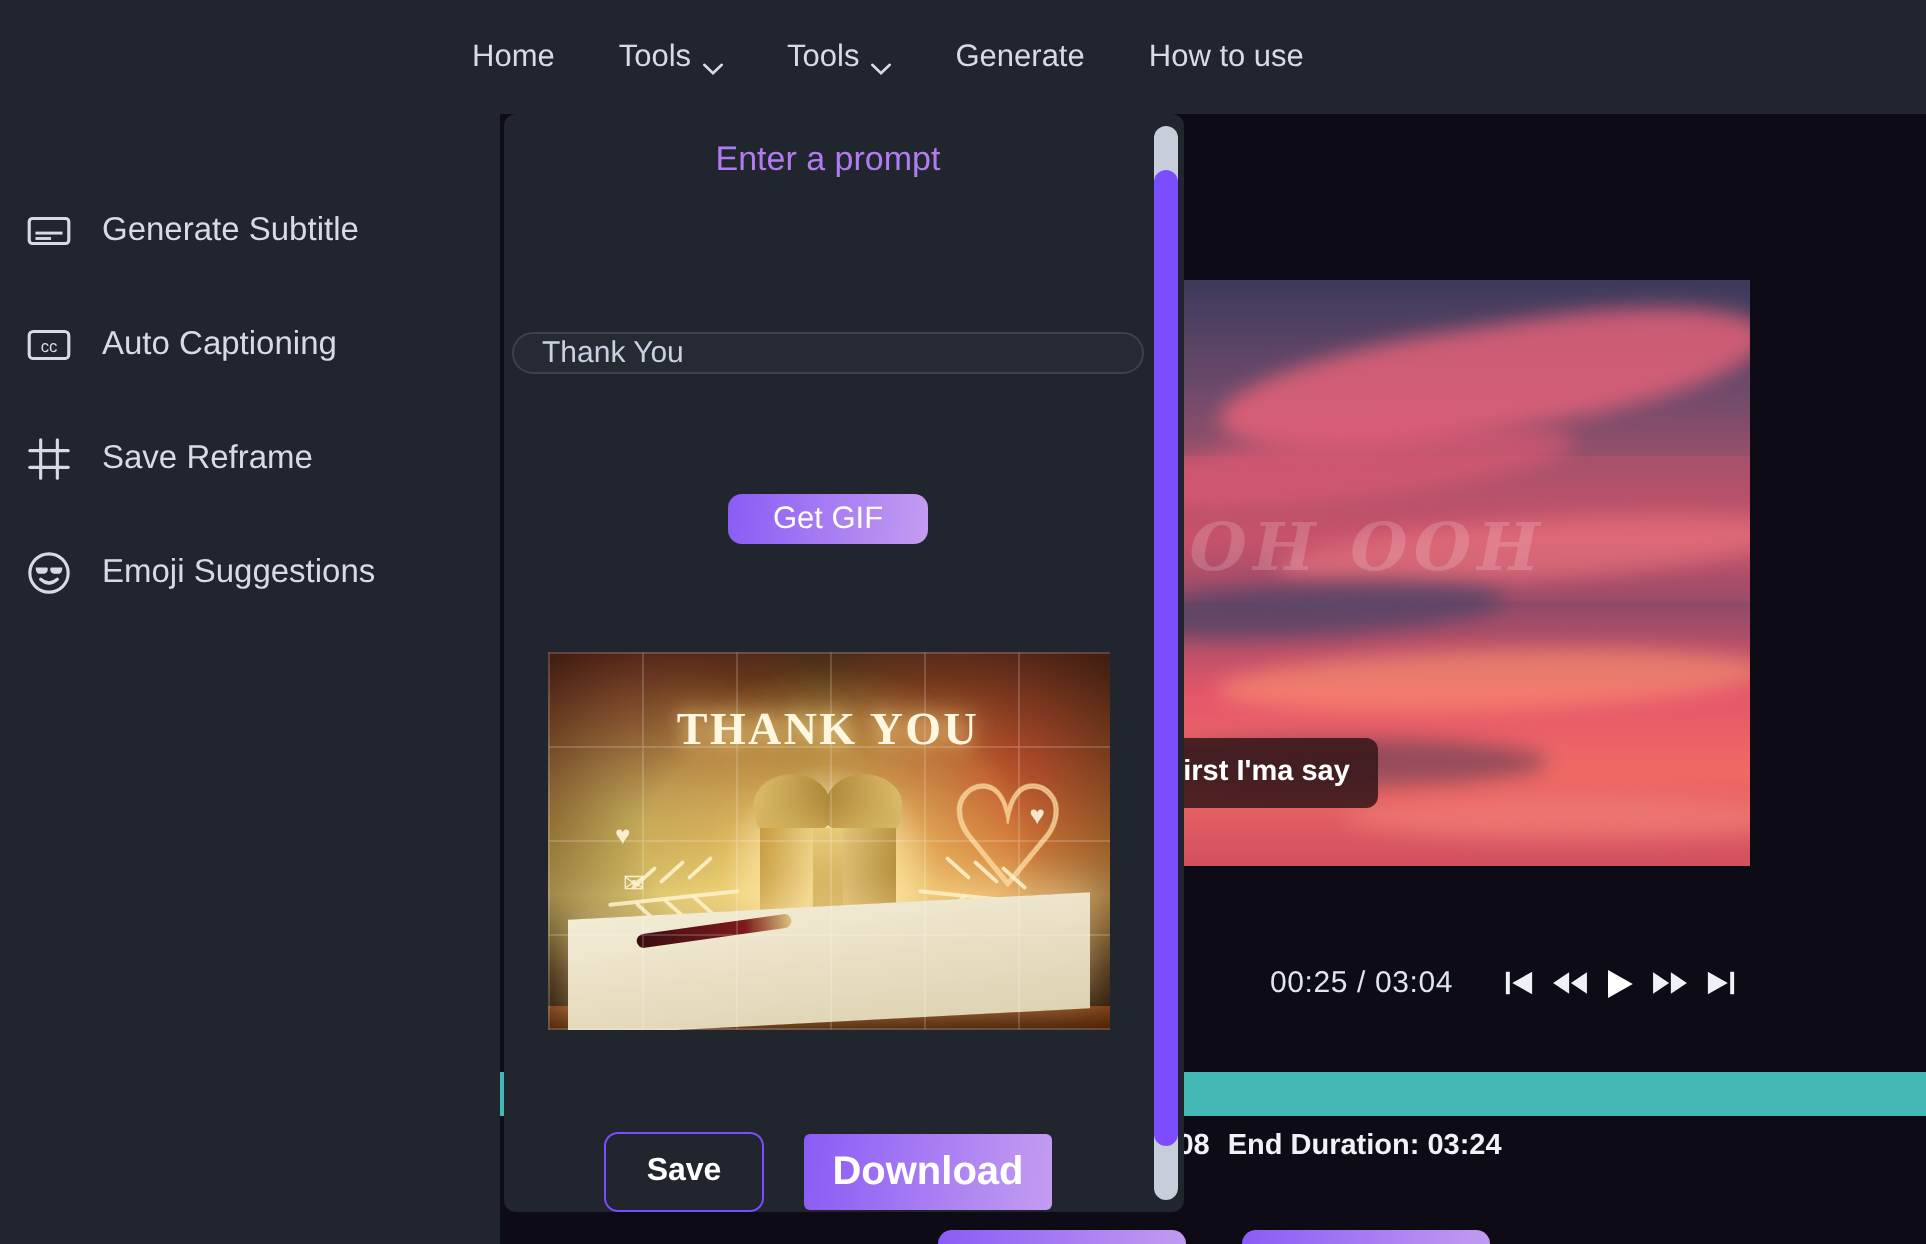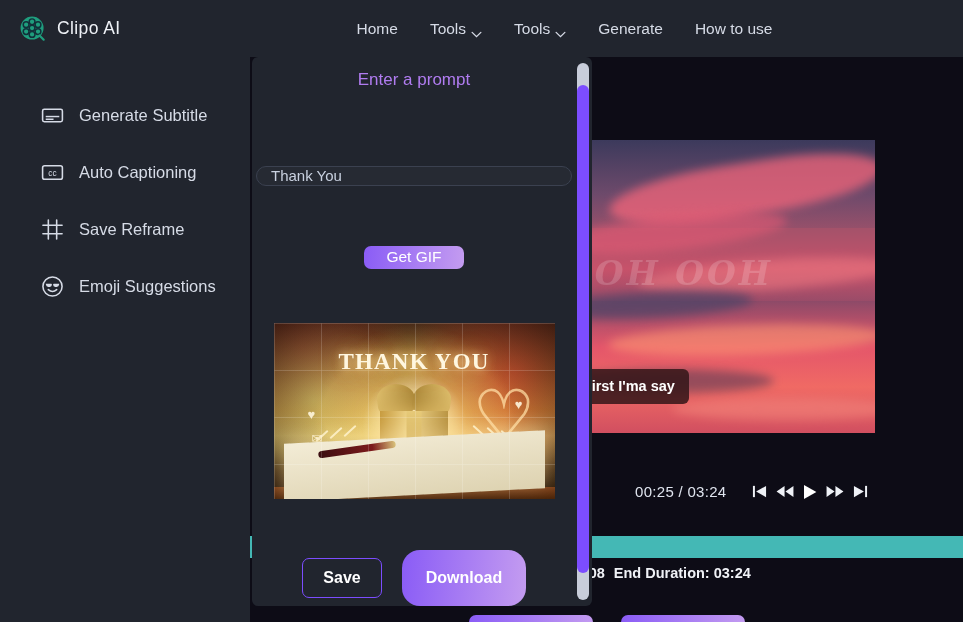--- a/index.html
+++ b/index.html
@@ -34,21 +34,20 @@
   .navlink { display: flex; align-items: flex-end; gap: 5px; cursor: pointer; white-space: nowrap; }
   .caret { width: 11px; height: 7px; display: block; flex: none; }
 
   
   .sidebar {
     position: absolute; top: 57px; left: 0;
     width: 250px; height: 565px;
     background: #21252e;
     padding-top: 34px;
     z-index: 12;
-    padding-left: 28px;
   }
   .side-item {
     display: flex; align-items: center; gap: 14px;
     height: 48px; padding-left: 12px;
     margin-bottom: 9px;
     cursor: pointer;
     font-size: 16.5px; color: #d6dbe6;
   }
   .side-item .sicon { width: 25px; height: 25px; flex: none; display: block; }
   .side-item.active {
@@ -256,24 +255,24 @@
   .save-btn {
     width: 80px; height: 40px;
     border-radius: 7px;
     border: 1px solid #7c4dff;
     background: #21252e;
     color: #ffffff; font-size: 16px; font-weight: 700;
     font-family: "Liberation Sans", sans-serif;
     cursor: pointer;
   }
   .download-btn {
-    width: 124px; height: 56px;
-    border-radius: 18px; border: none;
+    width: 124px; height: 38px;
+    border-radius: 3px; border: none;
     background: linear-gradient(95deg,#8a5cf6 0%, #c49cf0 100%);
-    color: #ffffff; font-size: 16px; font-weight: 700;
+    color: #ffffff; font-size: 20px; font-weight: 700;
     font-family: "Liberation Sans", sans-serif;
     cursor: pointer;
   }
 
   
   .scroll-track {
     position: absolute; right: 3px; top: 6px;
     width: 12px; height: 537px;
     background: #c8cdda;
     border-radius: 7px;
@@ -285,36 +284,20 @@
     border-radius: 7px;
     cursor: pointer;
   }
 </style>
 </head>
 <body>
 
 <div id="app">
 
   <div class="topnav">
-    <div class="brand">
-      <span>
-        <svg class="reel-icon" viewBox="0 0 32 28">
-          <circle cx="15" cy="13" r="12.4" fill="#1f9e7e"></circle>
-          <circle cx="15" cy="13" r="3.1" fill="none" stroke="#12303a" stroke-width="1.6"></circle>
-          <circle cx="15" cy="6.2" r="3.1" fill="none" stroke="#12303a" stroke-width="1.6"></circle>
-          <circle cx="15" cy="19.8" r="3.1" fill="none" stroke="#12303a" stroke-width="1.6"></circle>
-          <circle cx="8.6" cy="9.3" r="3.1" fill="none" stroke="#12303a" stroke-width="1.6"></circle>
-          <circle cx="21.4" cy="9.3" r="3.1" fill="none" stroke="#12303a" stroke-width="1.6"></circle>
-          <circle cx="8.6" cy="16.8" r="3.1" fill="none" stroke="#12303a" stroke-width="1.6"></circle>
-          <circle cx="21.4" cy="16.8" r="3.1" fill="none" stroke="#12303a" stroke-width="1.6"></circle>
-          <path d="M23 21 l4.5 4.5" stroke="#1f9e7e" stroke-width="2.4" fill="none" stroke-linecap="round"></path>
-        </svg>
-      </span>
-      <span class="brand-name">Clipo AI</span>
-    </div>
 
     <nav class="navlinks">
       <span class="navlink">
         <span>Home</span>
       </span>
       <span class="navlink">
         <span>Tools</span>
         <svg class="caret" viewBox="0 0 12 8">
           <path d="M1 1.6 L6 6.4 L11 1.6" fill="none" stroke="#d6dbe6" stroke-width="1.5" stroke-linecap="round"></path>
         </svg>
@@ -390,21 +373,21 @@
         <div class="cloud c4"></div>
         <div class="cloud c5"></div>
         <div class="cloud c6"></div>
         <div class="cloud c7"></div>
       </div>
       <div class="ooh-text">OOH OOH</div>
       <div class="caption-box">ngs first I'ma say</div>
     </div>
 
     <div class="controls">
-      <span class="timecode">00:25 / 03:24</span>
+      <span class="timecode">00:25 / 03:04</span>
       <span class="ctrl-btns">
         <svg width="15" height="15" viewBox="0 0 16 16">
           <rect x="1" y="2" width="2.1" height="12" fill="#eef1f6"></rect>
           <path d="M15 2 L4.4 8 L15 14 Z" fill="#eef1f6"></path>
         </svg>
         <svg width="18" height="15" viewBox="0 0 20 16">
           <path d="M9.5 2 L0.6 8 L9.5 14 Z" fill="#eef1f6"></path>
           <path d="M19.4 2 L10.5 8 L19.4 14 Z" fill="#eef1f6"></path>
         </svg>
         <svg width="14" height="16" viewBox="0 0 14 16">

